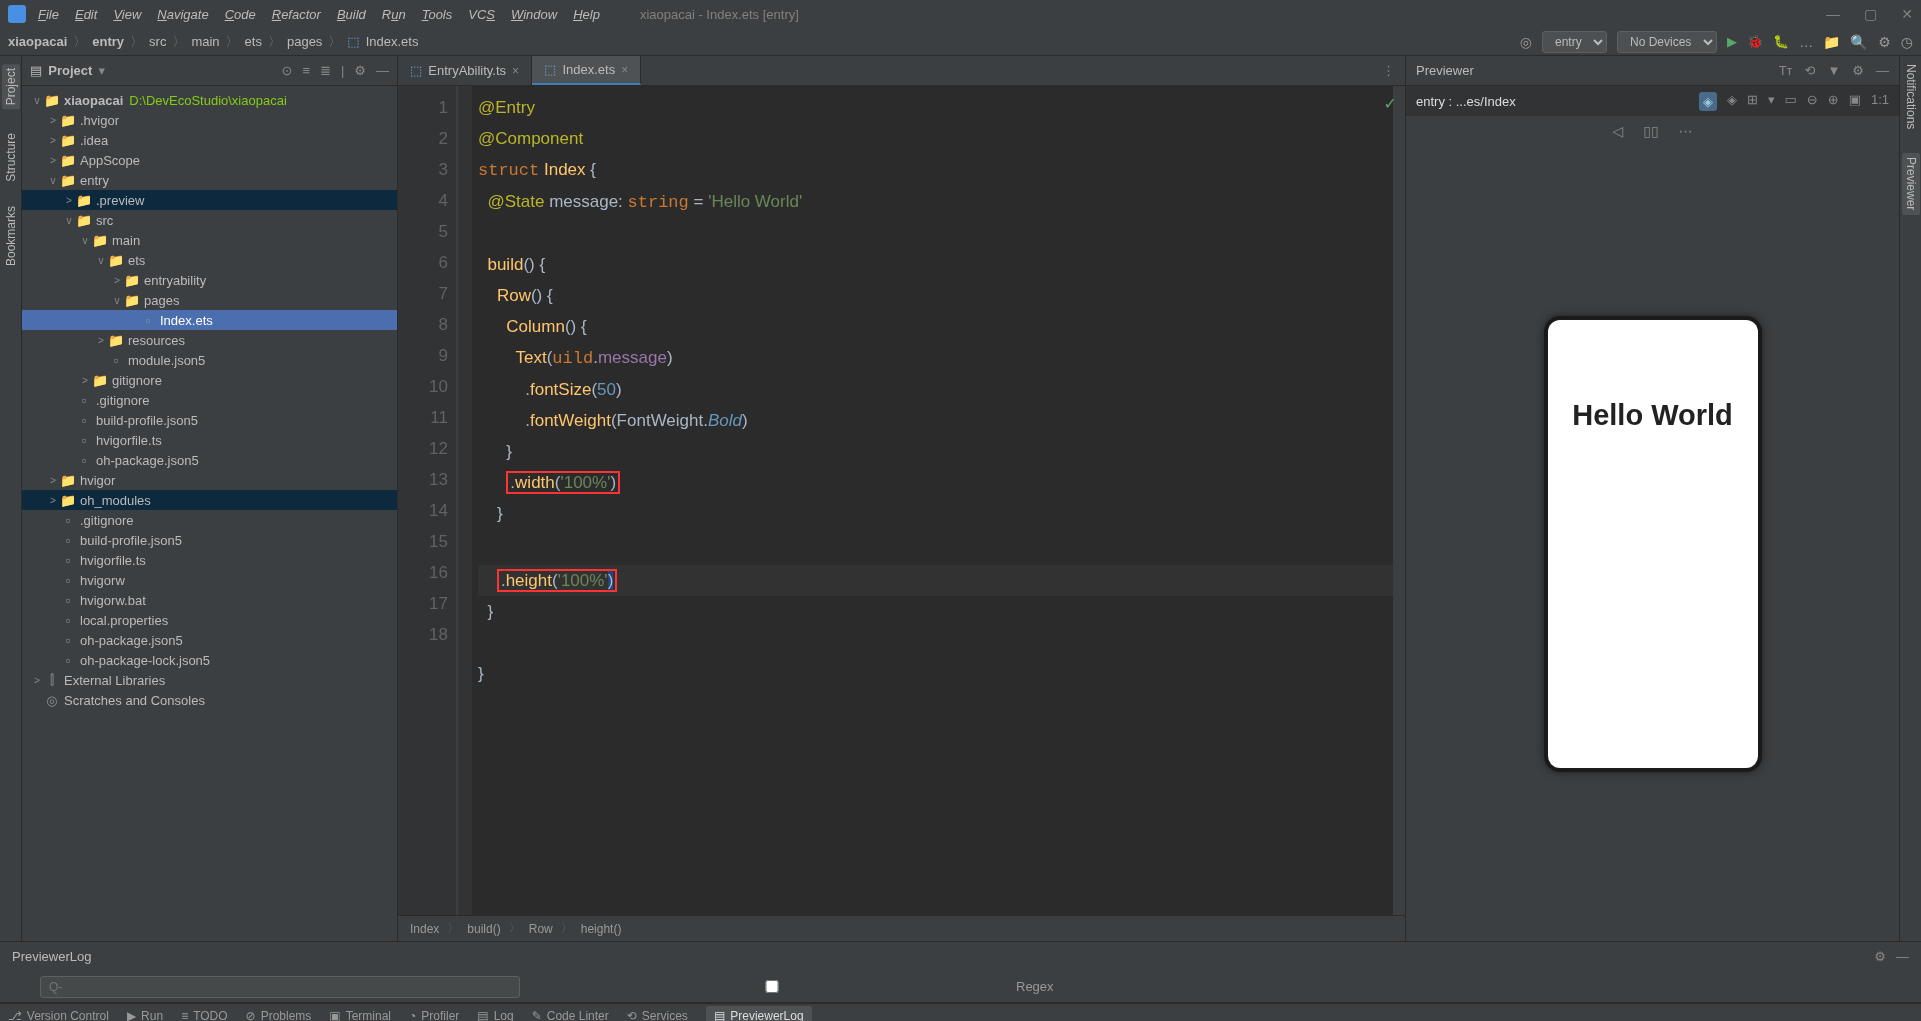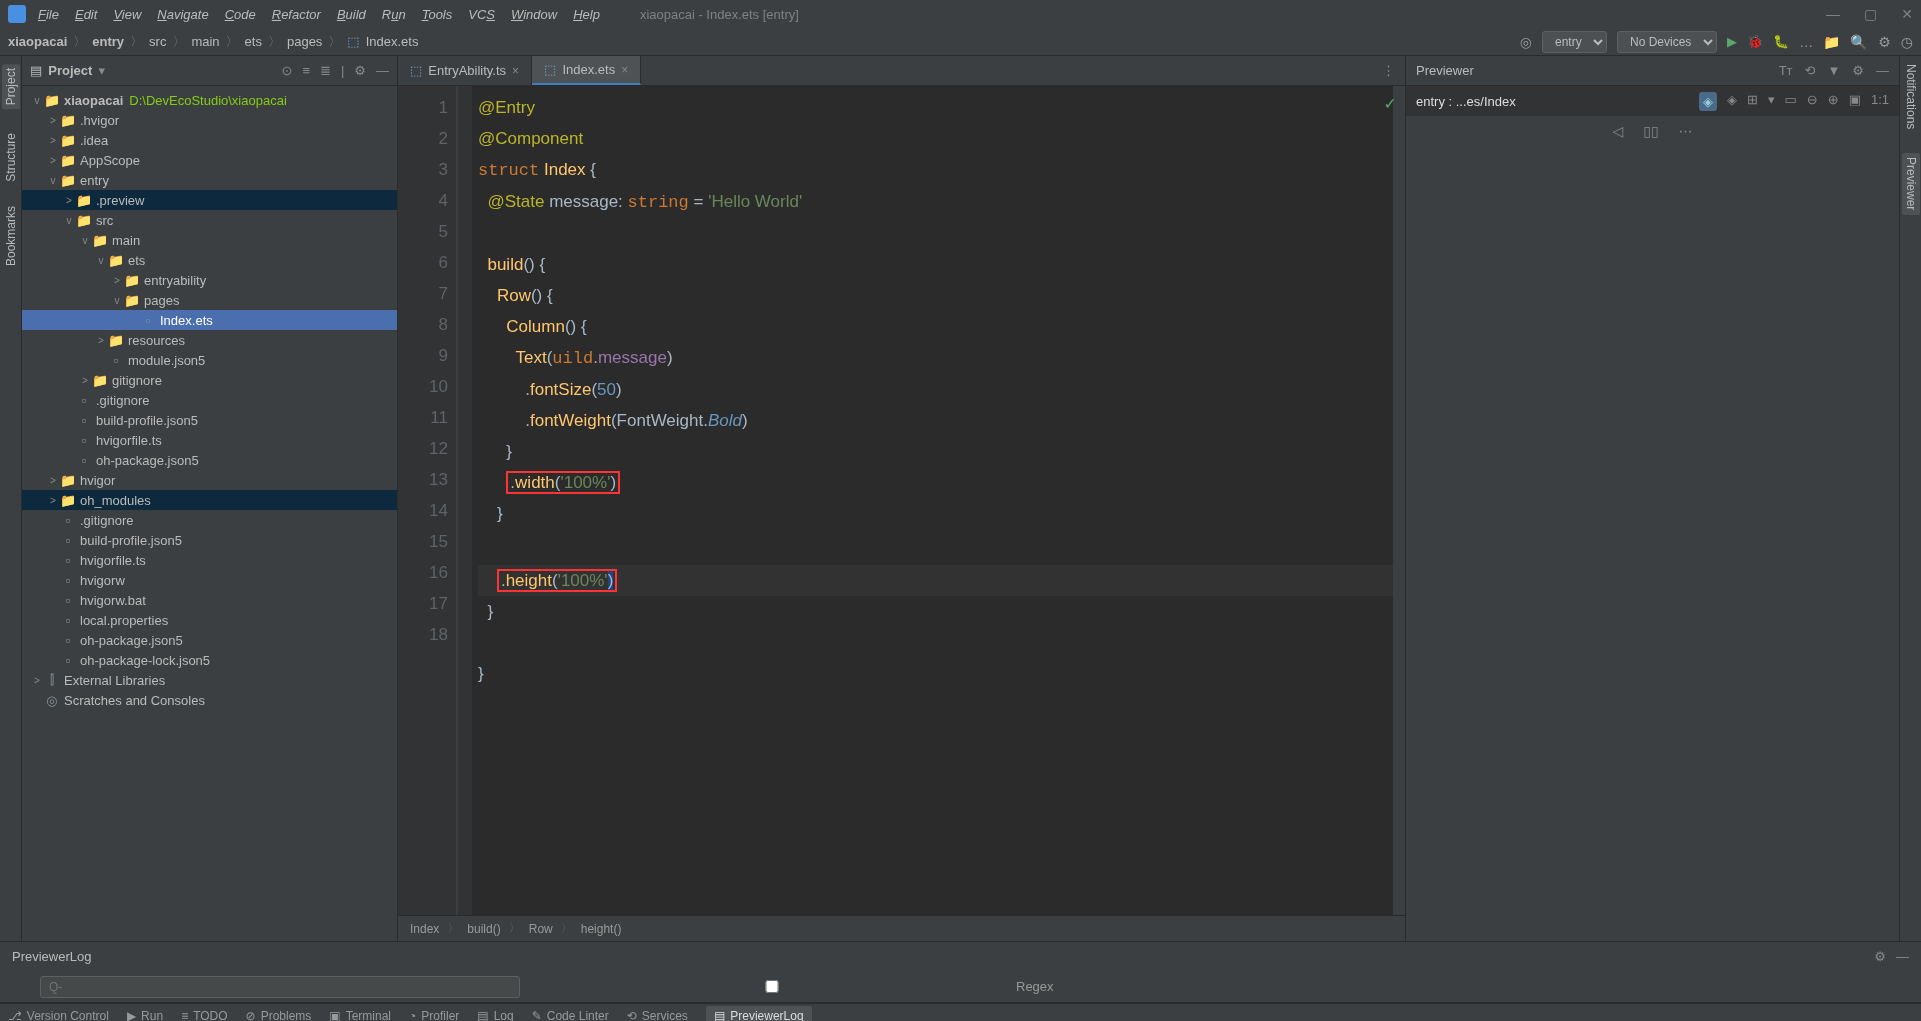--- a/index.html
+++ b/index.html
@@ -418,20 +418,27 @@
         <span>⊕</span>
         <span>▣</span>
         <span>1:1</span>
       </div>
     </div>
     <div class="prev-nav">
       <span>◁</span>
       <span>▯▯</span>
       <span>⋯</span>
     </div>
+    <div class="prev-body">
+      <div class="phone">
+        <div class="phone-screen">
+          <div class="phone-text">Hello World</div>
+        </div>
+      </div>
+    </div>
   </div>
 
   <div class="rightstrip">
     <span>Notifications</span>
     <span style="background:#4e5254;padding:4px 2px;border-radius:2px">Previewer</span>
   </div>
 </div>
 
 <div class="bottom-panel">
   <span>PreviewerLog</span>

